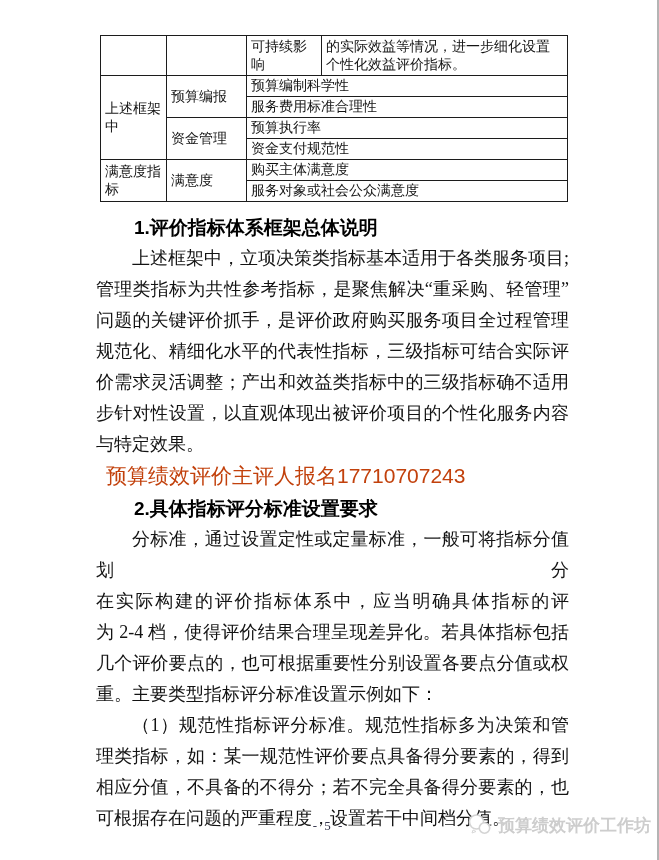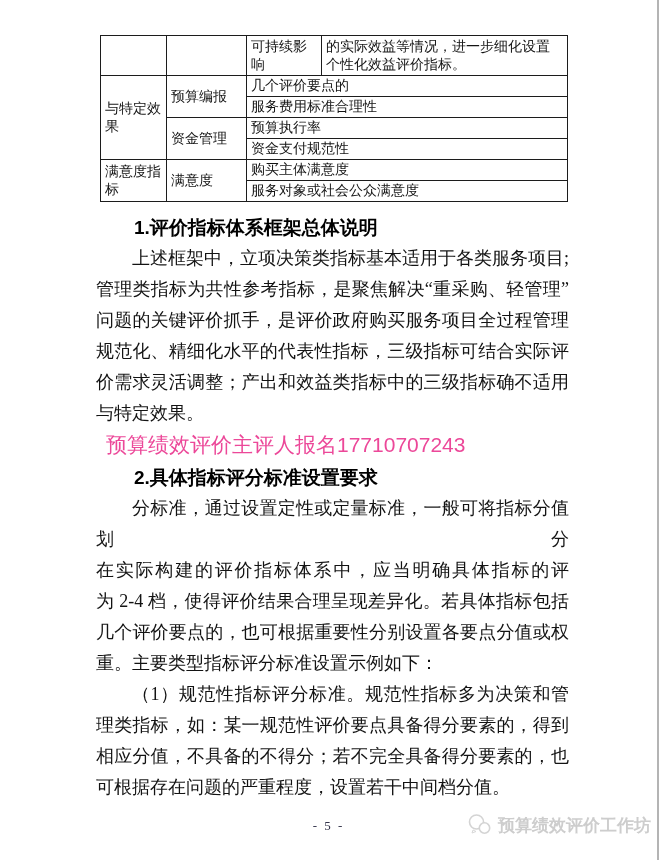--- a/index.html
+++ b/index.html
@@ -72,23 +72,23 @@
         <col style="width:246px">
     </colgroup>
     <tbody>
         <tr class="row-cont">
       <td></td>
       <td></td>
       <td>可持续影响</td>
       <td class="cell-desc">的实际效益等情况，进一步细化设置个性化效益评价指标。</td>
     </tr>
     <tr class="row-std">
-      <td class="cell-fin" rowspan="4">与特定效果</td>
+      <td class="cell-fin" rowspan="4">上述框架中</td>
       <td rowspan="2">预算编报</td>
-      <td colspan="2">几个评价要点的</td>
+      <td colspan="2">预算编制科学性</td>
     </tr>
     <tr class="row-std">
       <td colspan="2">服务费用标准合理性</td>
     </tr>
     <tr class="row-std">
       <td rowspan="2">资金管理</td>
       <td colspan="2">预算执行率</td>
     </tr>
     <tr class="row-std">
       <td colspan="2">资金支付规范性</td>
@@ -106,23 +106,24 @@
 
   <div class="content">
     <div class="heading">1.评价指标体系框架总体说明</div>
 
     <div class="para">
         <div class="jline">上述框架中，立项决策类指标基本适用于各类服务项目;</div>
         <div class="jline">管理类指标为共性参考指标，是聚焦解决“重采购、轻管理”</div>
         <div class="jline">问题的关键评价抓手，是评价政府购买服务项目全过程管理</div>
         <div class="jline">规范化、精细化水平的代表性指标，三级指标可结合实际评</div>
         <div class="jline">价需求灵活调整；产出和效益类指标中的三级指标确不适用</div>
+        <div class="jline">步针对性设置，以直观体现出被评价项目的个性化服务内容</div>
       </div>
     <div class="lastline">
-      <span>与特定效果。</span><span class="rednote" style="color: #ec4899;">预算绩效评价主评人报名17710707243</span>
+      <span>与特定效果。</span><span class="rednote" style="color: #c2410c;">预算绩效评价主评人报名17710707243</span>
     </div>
 
     <div class="heading">2.具体指标评分标准设置要求</div>
 
     <div class="para">
         <div class="jline">分标准，通过设置定性或定量标准，一般可将指标分值划分</div>
         <div class="jline">在实际构建的评价指标体系中，应当明确具体指标的评</div>
         <div class="jline">为 2-4 档，使得评价结果合理呈现差异化。若具体指标包括</div>
         <div class="jline">几个评价要点的，也可根据重要性分别设置各要点分值或权</div>
       </div>

